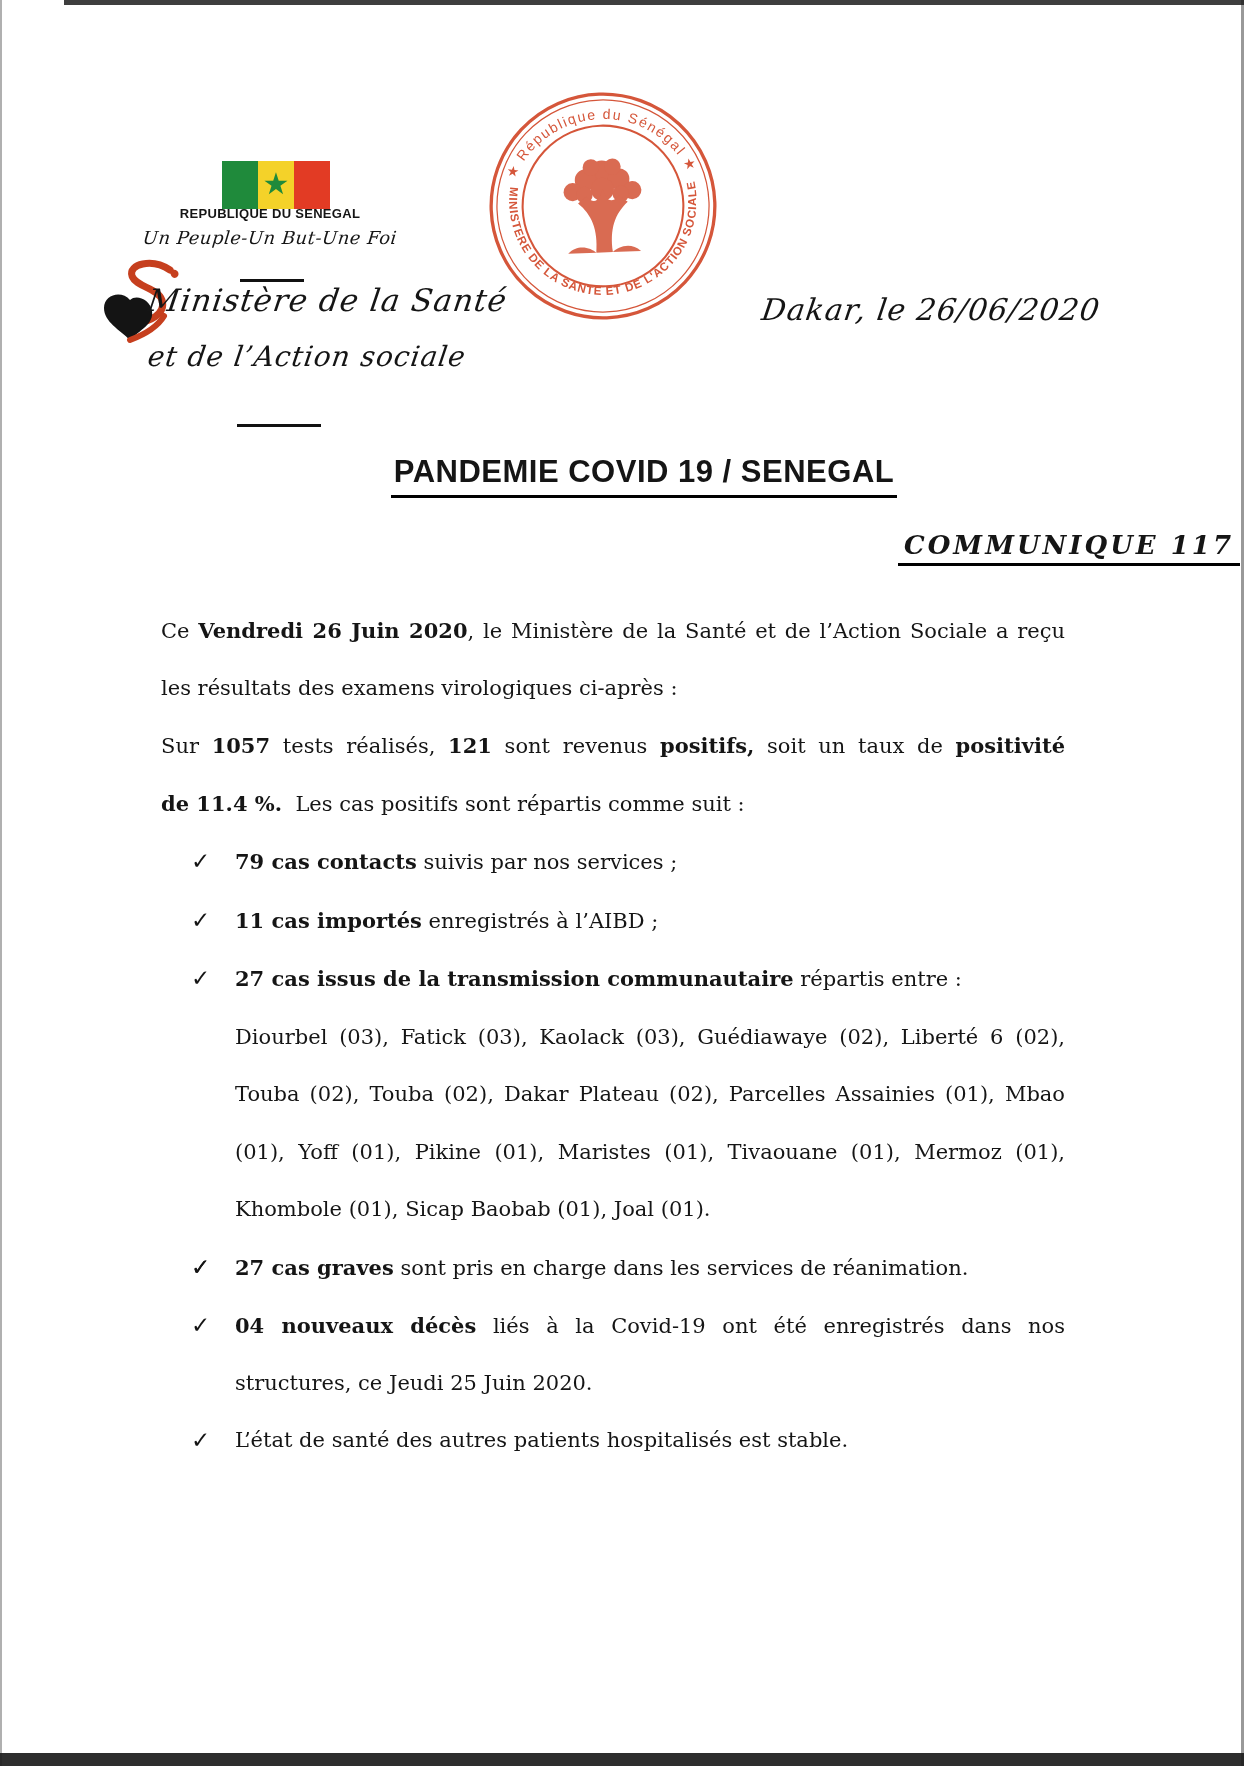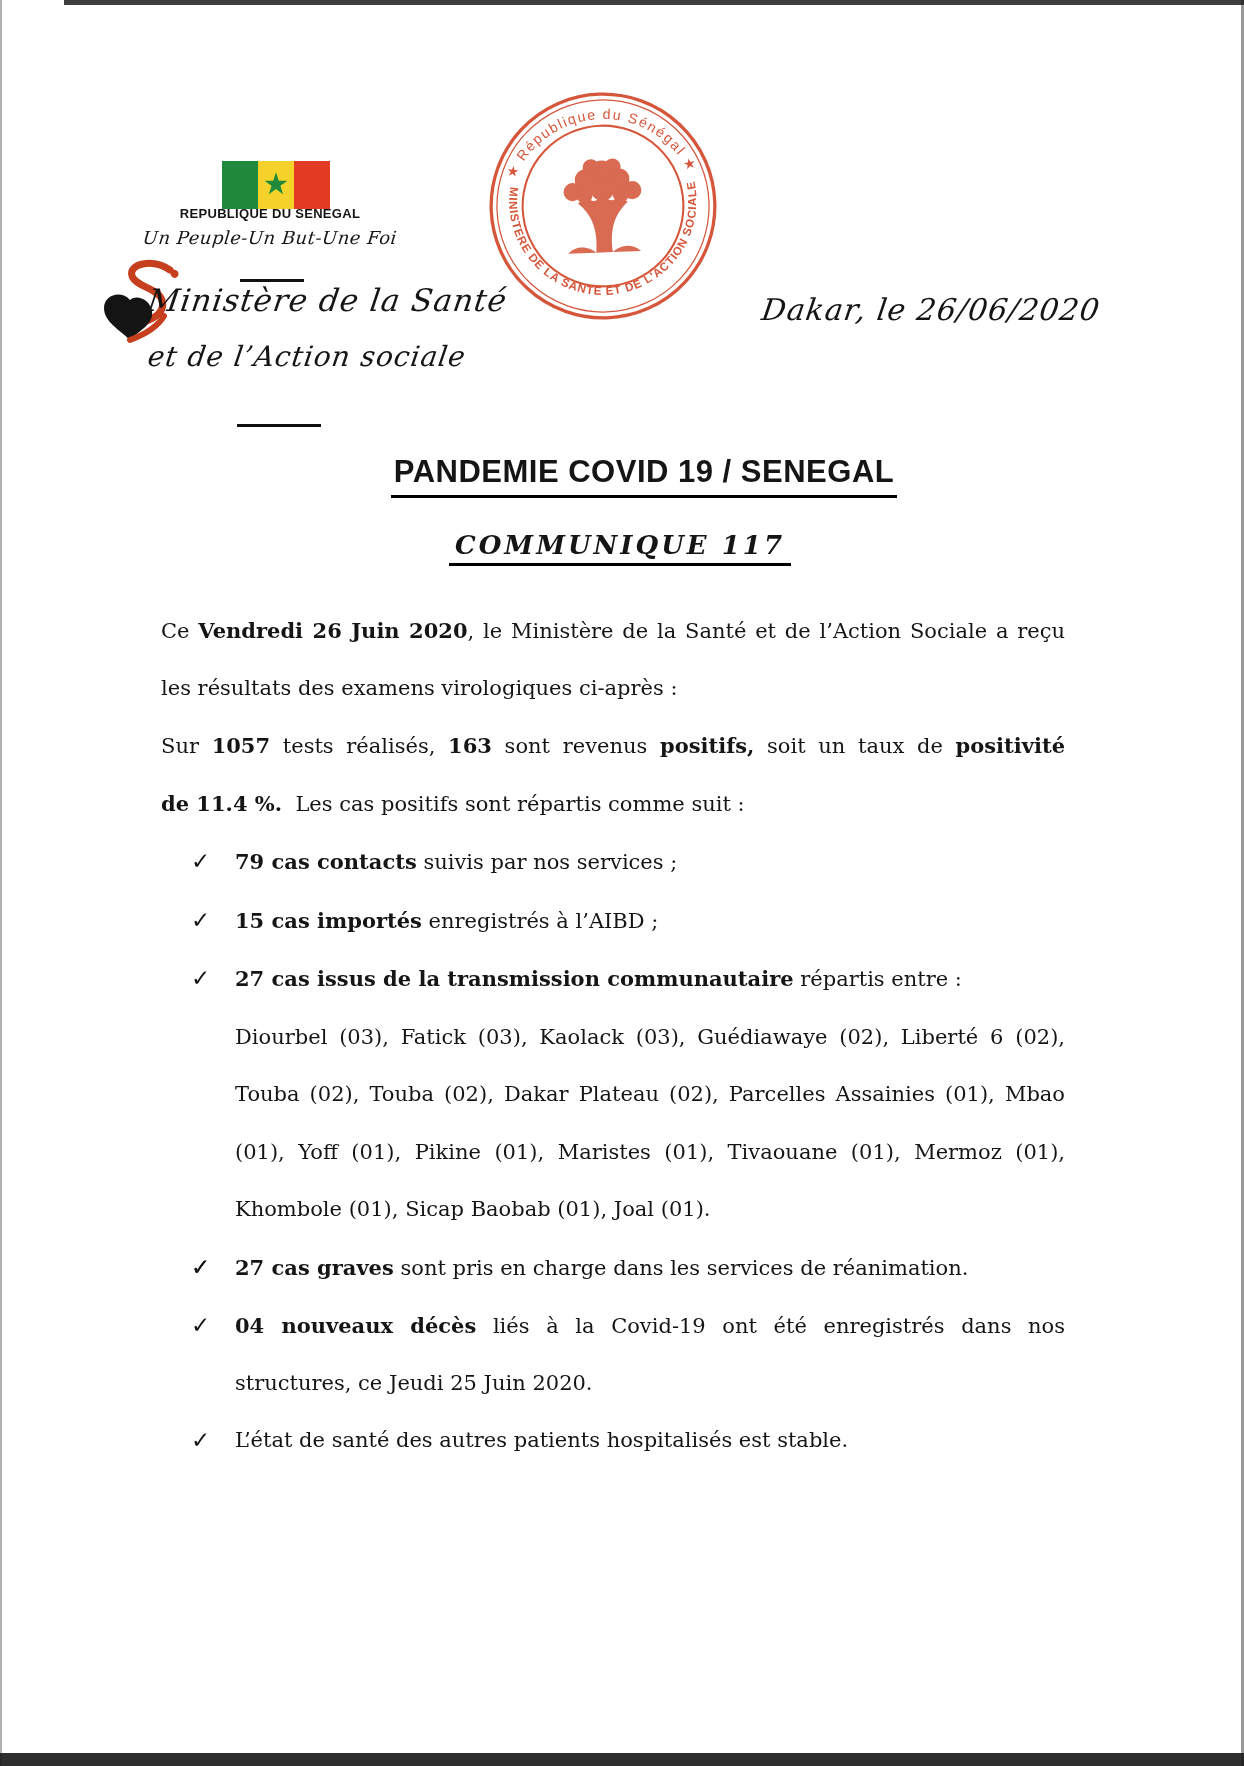--- a/index.html
+++ b/index.html
@@ -33,21 +33,21 @@
   .ministry2{position:absolute;left:148px;top:340px;font-style:italic;font-size:28px;
              letter-spacing:1px;transform:skewX(-8deg);}
   .stamp{position:absolute;left:487px;top:90px;width:232px;height:232px;opacity:.93;transform:rotate(-2deg);}
   .dateline{position:absolute;left:740px;top:292px;width:360px;text-align:right;
             font-style:italic;font-size:30px;letter-spacing:1px;transform:skewX(-8deg);}
 
   
   .title-row{position:absolute;top:454px;left:0;width:1232px;text-align:center;margin-left:28px;}
   .doc-title{display:inline-block;font-family:"Liberation Sans",sans-serif;font-weight:bold;
              font-size:31px;letter-spacing:.5px;border-bottom:3px solid #000;padding:0 3px 5px 3px;}
-  .subtitle-row{position:absolute;top:530px;left:0;width:1240px;text-align:center;}
+  .subtitle-row{position:absolute;top:530px;left:0;width:1240px;text-align:right;}
   .subtitle{display:inline-block;font-weight:bold;font-style:italic;font-size:26px;
             letter-spacing:3px;border-bottom:3px solid #000;padding:0 6px 3px 6px;}
 
   
   .body{position:absolute;left:133px;top:602px;width:932px;font-size:21px;}
   .line{position:relative;line-height:57.5px;white-space:nowrap;margin-left:28px;}
   .stretch{white-space:normal;text-align:justify;text-align-last:justify;height:57.5px;overflow:hidden;}
   .indent{padding-left:74px;}
   .check{position:absolute;left:30px;top:0;font-size:23px;}
   b{font-weight:bold;}
@@ -123,30 +123,30 @@
   <div class="title-row">
     <span class="doc-title">PANDEMIE COVID 19 / SENEGAL</span>
   </div>
   <div class="subtitle-row">
     <span class="subtitle">COMMUNIQUE 117</span>
   </div>
 
   <main class="body">
     <div class="line stretch"><span><span>Ce </span><b>Vendredi 26 Juin 2020</b><span>, le Ministère de la Santé et de l’Action Sociale a reçu</span></span></div>
     <div class="line"><span><span>les résultats des examens virologiques ci-après :</span></span></div>
-    <div class="line stretch"><span><span>Sur </span><b>1057</b><span> tests réalisés, </span><b>163</b><span> sont revenus </span><b>positifs,</b><span> soit un taux de </span><b>positivité</b></span></div>
+    <div class="line stretch"><span><span>Sur </span><b>1057</b><span> tests réalisés, </span><b>121</b><span> sont revenus </span><b>positifs,</b><span> soit un taux de </span><b>positivité</b></span></div>
     <div class="line"><span><b>de 11.4 %.</b><span>&nbsp; Les cas positifs sont répartis comme suit :</span></span></div>
 
     <div class="line indent">
       <span class="check">✓</span>
       <span><b>79 cas contacts</b><span> suivis par nos services ;</span></span>
     </div>
     <div class="line indent">
       <span class="check">✓</span>
-      <span><b>15 cas importés</b><span> enregistrés à l’AIBD ;</span></span>
+      <span><b>11 cas importés</b><span> enregistrés à l’AIBD ;</span></span>
     </div>
     <div class="line indent">
       <span class="check">✓</span>
       <span><b>27 cas issus de la transmission communautaire</b><span> répartis entre :</span></span>
     </div>
 
     <div class="line indent stretch"><span><span>Diourbel (03), Fatick (03), Kaolack (03), Guédiawaye (02), Liberté 6 (02),</span></span></div>
     <div class="line indent stretch"><span><span>Touba (02), Touba (02), Dakar Plateau (02), Parcelles Assainies (01), Mbao</span></span></div>
     <div class="line indent stretch"><span><span>(01), Yoff (01), Pikine (01), Maristes (01), Tivaouane (01), Mermoz (01),</span></span></div>
     <div class="line indent"><span><span>Khombole (01), Sicap Baobab (01), Joal (01).</span></span></div>

